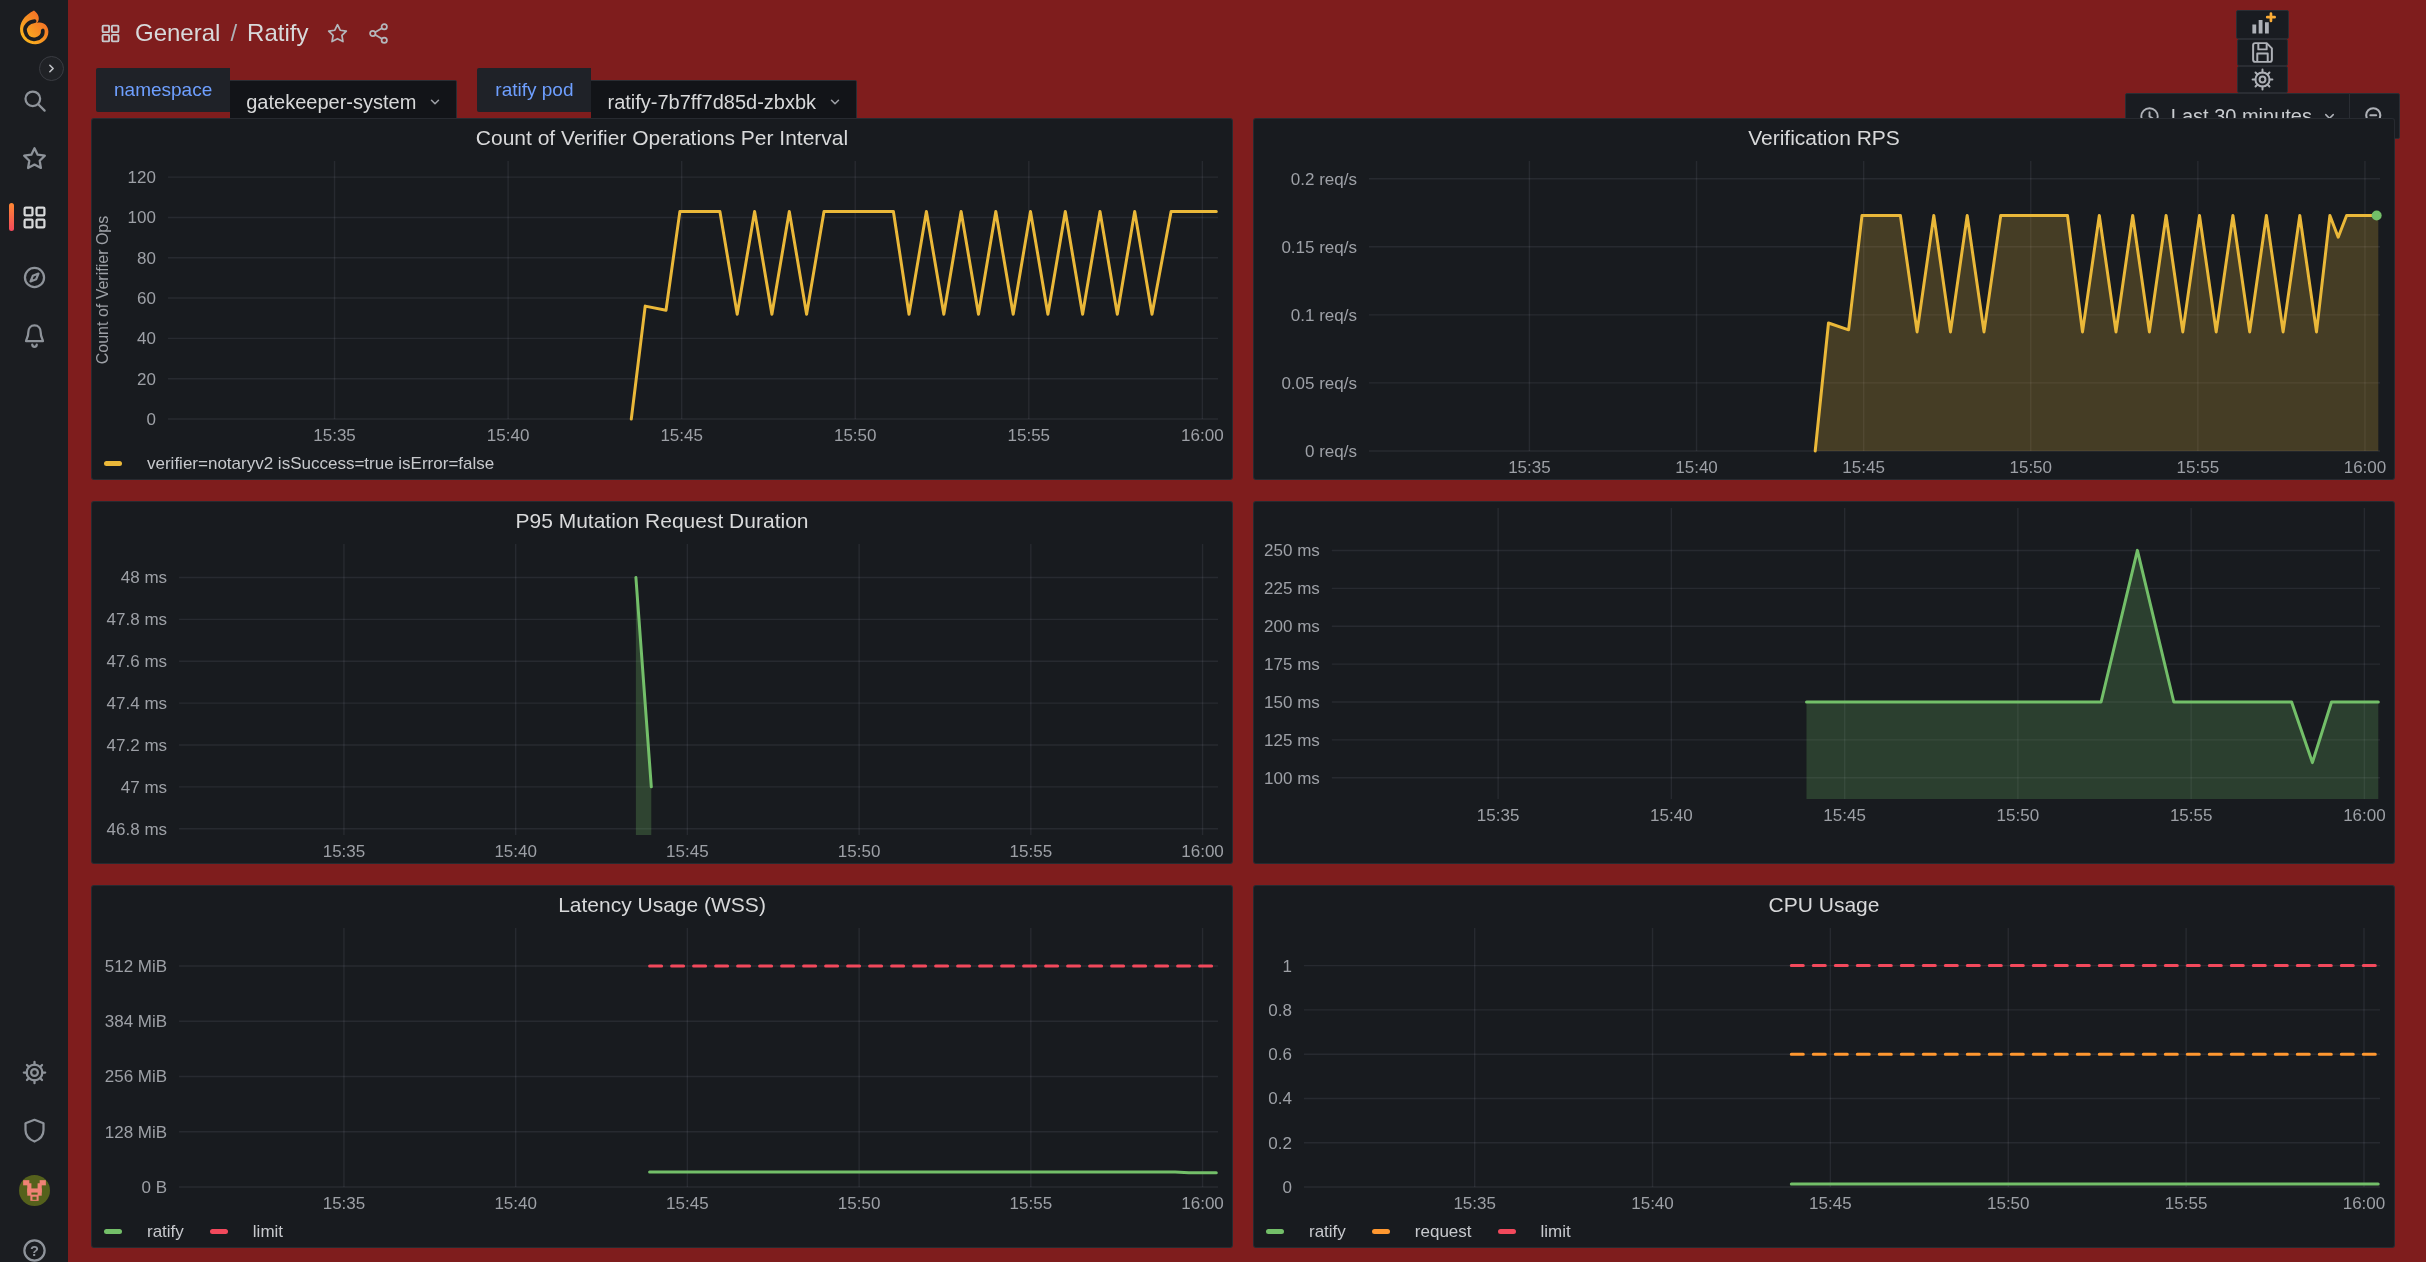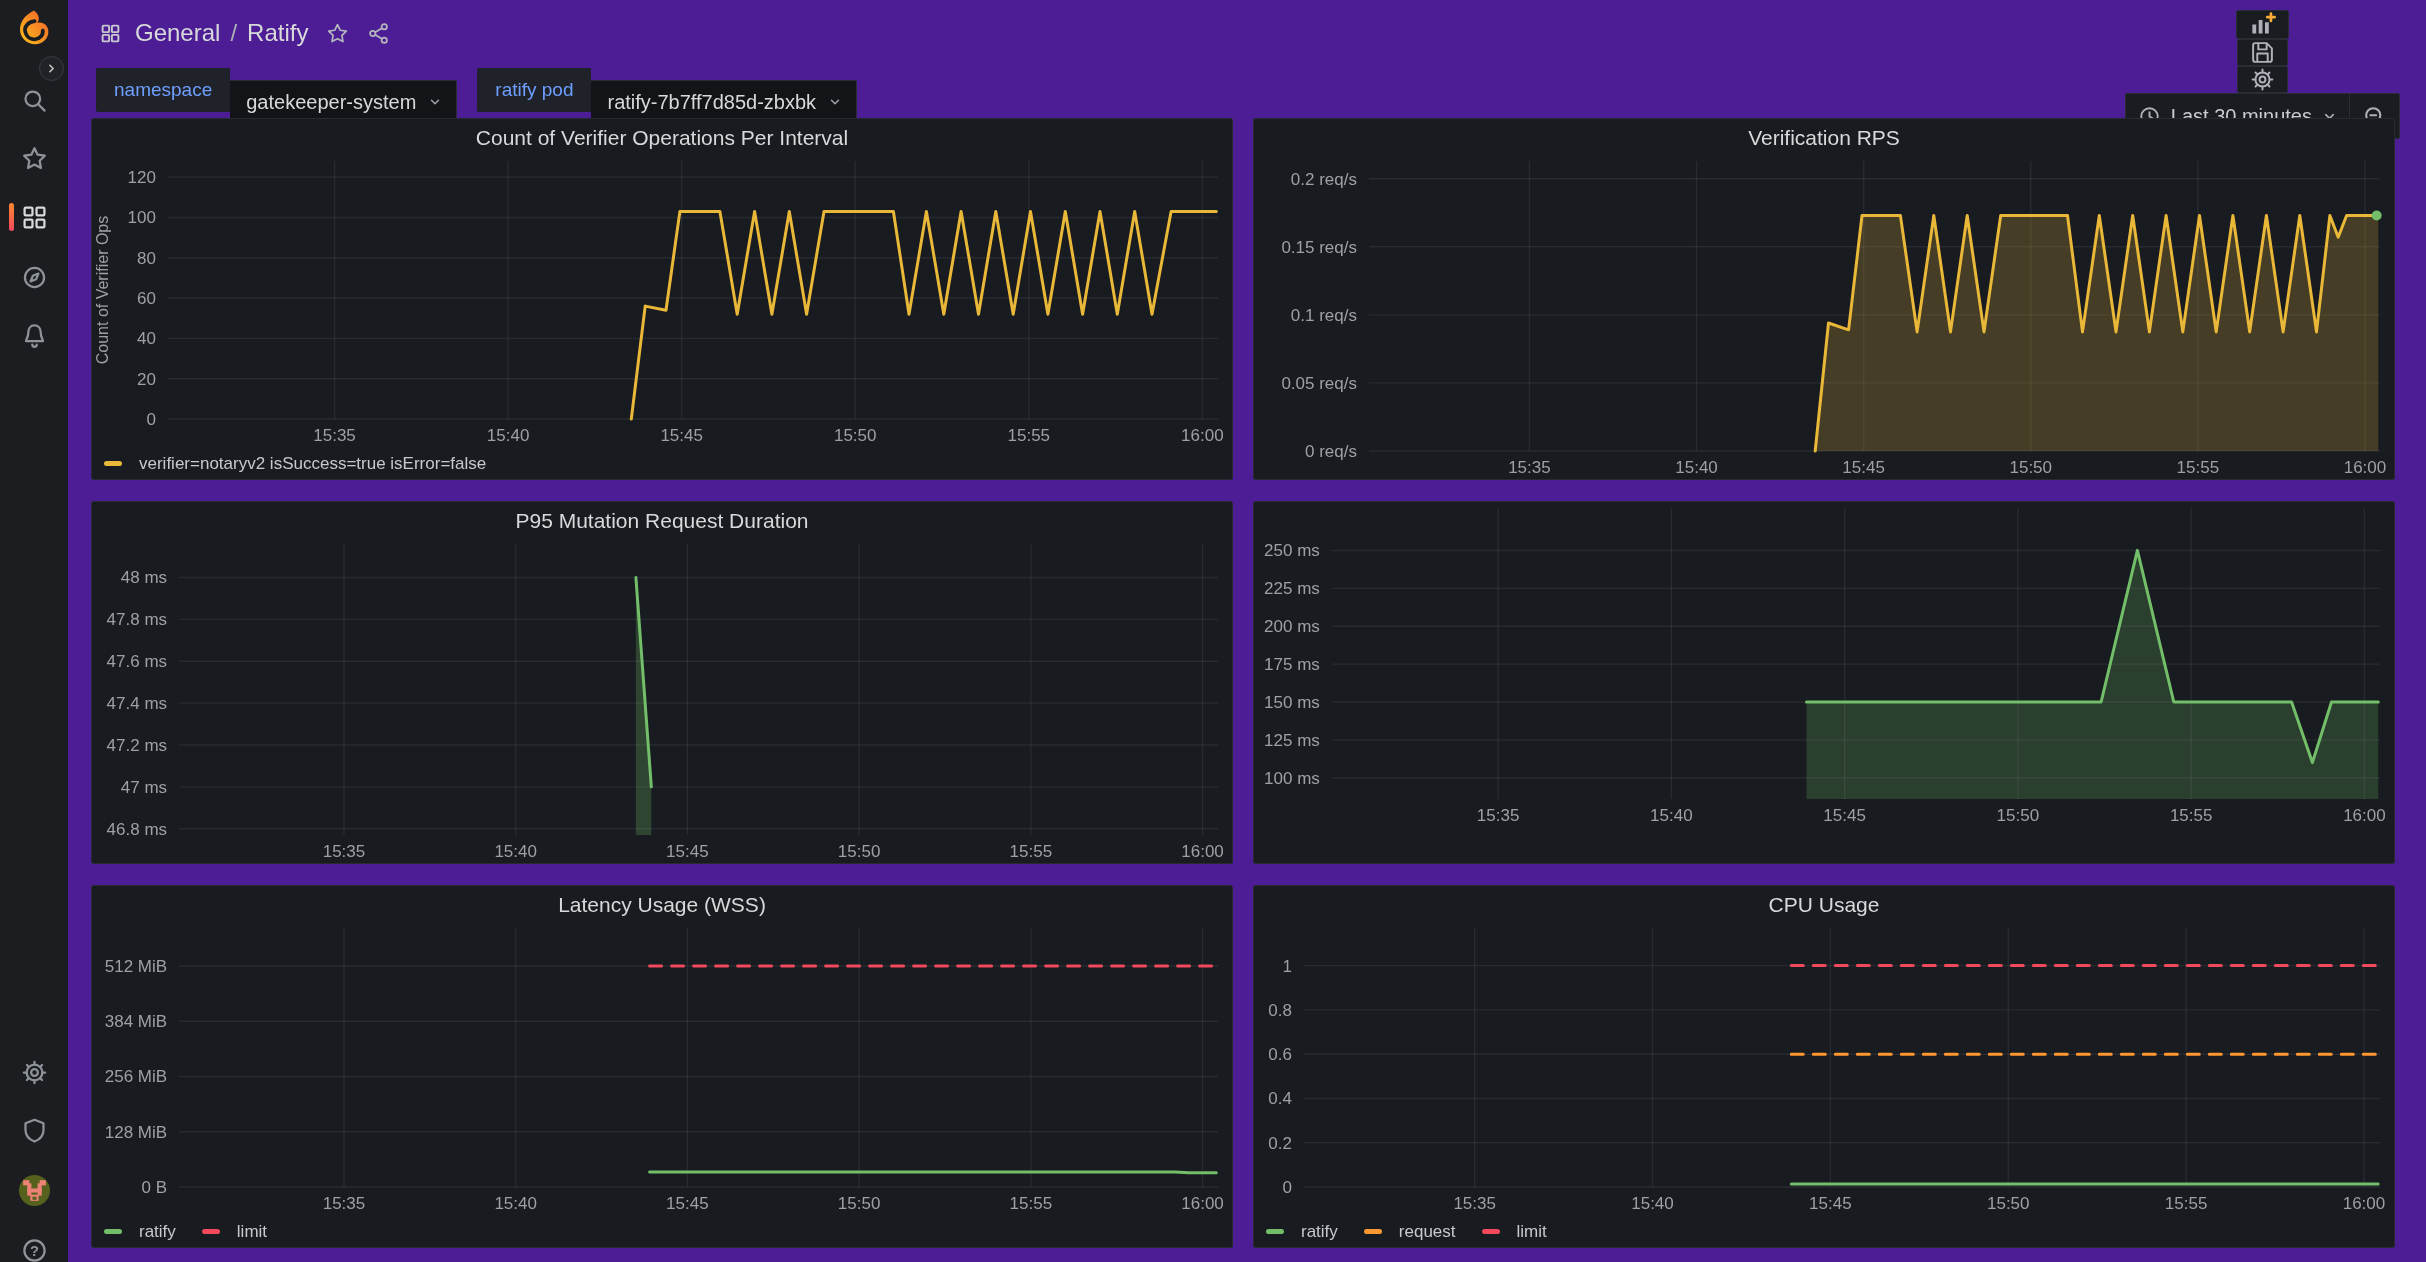--- a/index.html
+++ b/index.html
@@ -8,21 +8,21 @@
   
   .sidebar{position:absolute;left:0;top:0;width:68px;height:1262px;background:#1b1d21;z-index:5;}
   .side-logo{position:absolute;left:14px;top:8px;width:40px;height:40px;cursor:pointer;}
   .nav-item{position:absolute;left:0;width:68px;height:52px;display:flex;align-items:center;justify-content:center;color:#8e939a;cursor:pointer;}
   .nav-item.active{color:#d8d9da;}
   .active-bar{position:absolute;left:9px;width:5px;height:28px;border-radius:3px;
     background:linear-gradient(180deg,#ff8833 0%,#f2495c 100%);}
   .expand-btn{position:absolute;left:39px;top:56px;width:25px;height:25px;border-radius:50%;
     background:#202226;border:1px solid #3a3c42;color:#c0c2c6;display:flex;align-items:center;justify-content:center;z-index:9;cursor:pointer;}
   
-  .main{position:absolute;left:68px;top:0;right:0;bottom:0;background:#4c1d95;}
+  .main{position:absolute;left:68px;top:0;right:0;bottom:0;background:#7f1d1d;}
   .hdr{position:absolute;left:0;top:0;right:0;height:66px;display:flex;align-items:center;}
   .crumb{display:flex;align-items:center;margin-left:32px;color:#d8d9da;font-size:24px;}
   .crumb .sep{margin:0 10px;color:#aeb1b6;}
   .crumb-icon{color:#c7c9cd;margin-right:14px;display:flex;}
   .hdr-ico{color:#b4b7bc;margin-left:18px;display:flex;cursor:pointer;}
   .toolbar{position:absolute;right:26px;top:10px;display:flex;align-items:center;height:46px;flex-direction:column;}
   .tbtn{height:46px;background:#191c21;border:1px solid #2a2d33;border-radius:2px;color:#aeb1b7;
     display:flex;align-items:center;justify-content:center;padding:0 12px;margin-left:10px;cursor:pointer;font-size:20px;}
   .tgroup{display:flex;margin-left:10px;}
   .tgroup .tbtn{margin-left:-1px;border-radius:0;}
@@ -43,21 +43,21 @@
   .dash{position:absolute;left:23px;top:118px;right:31px;display:grid;
     grid-template-columns:1fr 1fr;grid-template-rows:362px 363px 363px;gap:21px 20px;}
   .panel{background:#181b1f;border:1px solid rgba(204,204,220,0.09);border-radius:3px;display:flex;flex-direction:column;overflow:hidden;}
   .panel-title{height:36px;line-height:38px;text-align:center;font-size:21px;font-weight:500;color:#d8d9da;cursor:pointer;flex:none;white-space:nowrap;}
   .chart-wrap{flex:1;position:relative;}
   .chart-wrap svg{position:absolute;left:0;top:0;}
   svg text{font-family:"Liberation Sans",sans-serif;}
   svg .tick{fill:#9da0a6;font-size:17px;}
   svg .axlabel{fill:#9da0a6;font-size:16px;}
   .legend{flex:none;height:32px;display:flex;align-items:center;padding:0 12px;gap:26px;}
-  .legend-item{display:flex;align-items:center;gap:17px;cursor:pointer;}
+  .legend-item{display:flex;align-items:center;gap:25px;cursor:pointer;}
   .legend-swatch{width:18px;height:5px;border-radius:3px;}
   .legend-label{font-size:17px;color:#c7c9cd;line-height:1;}
 </style>
 </head>
 <body>
 
 <div class="sidebar">
   <div class="side-logo">
     <svg width="40" height="40" viewBox="0 0 32 32">
       <defs>

